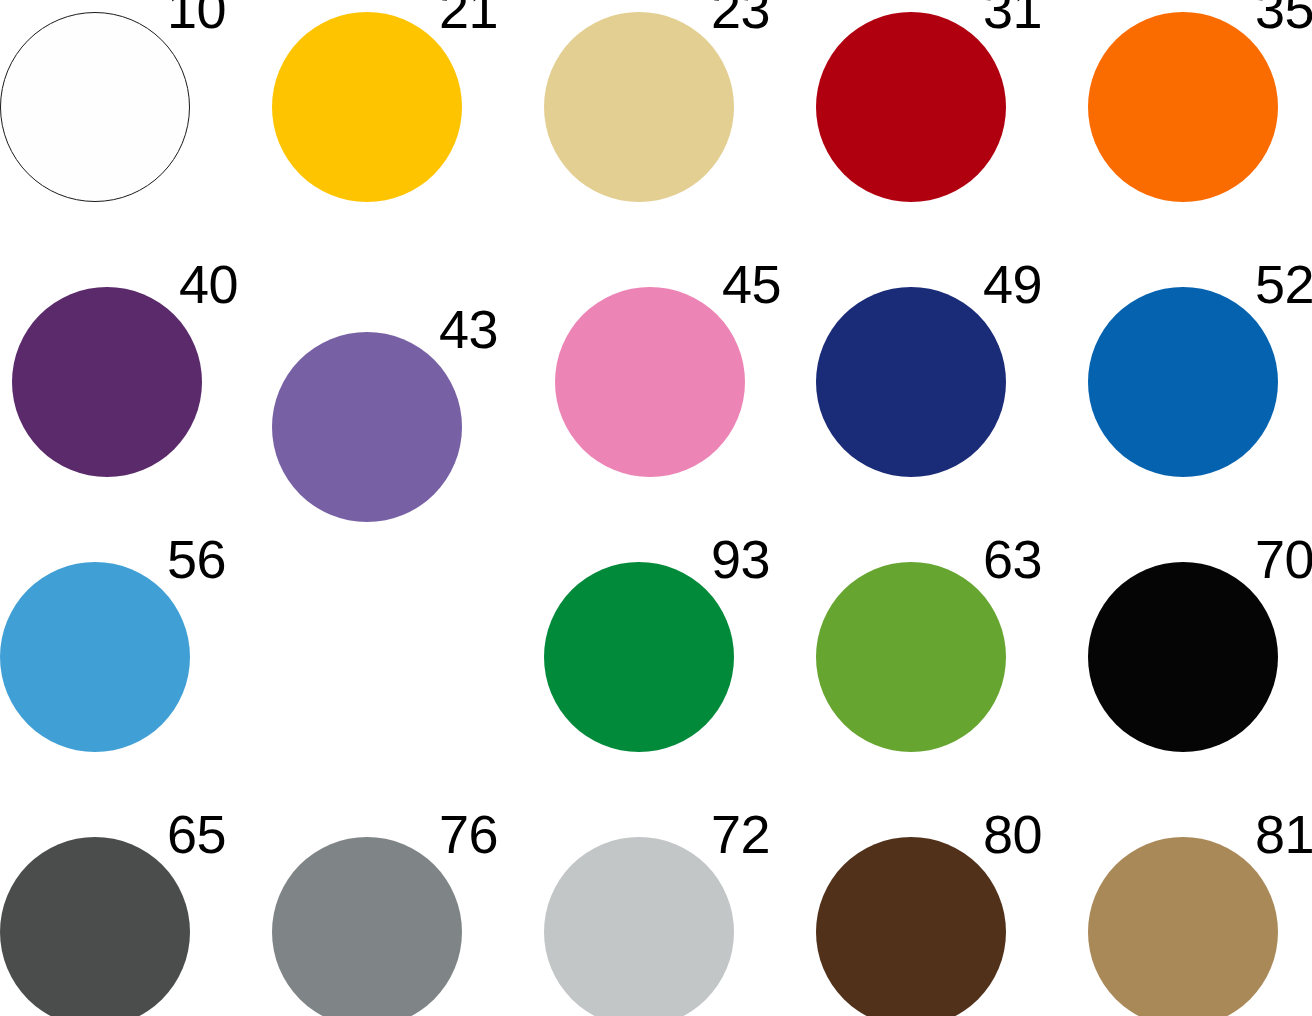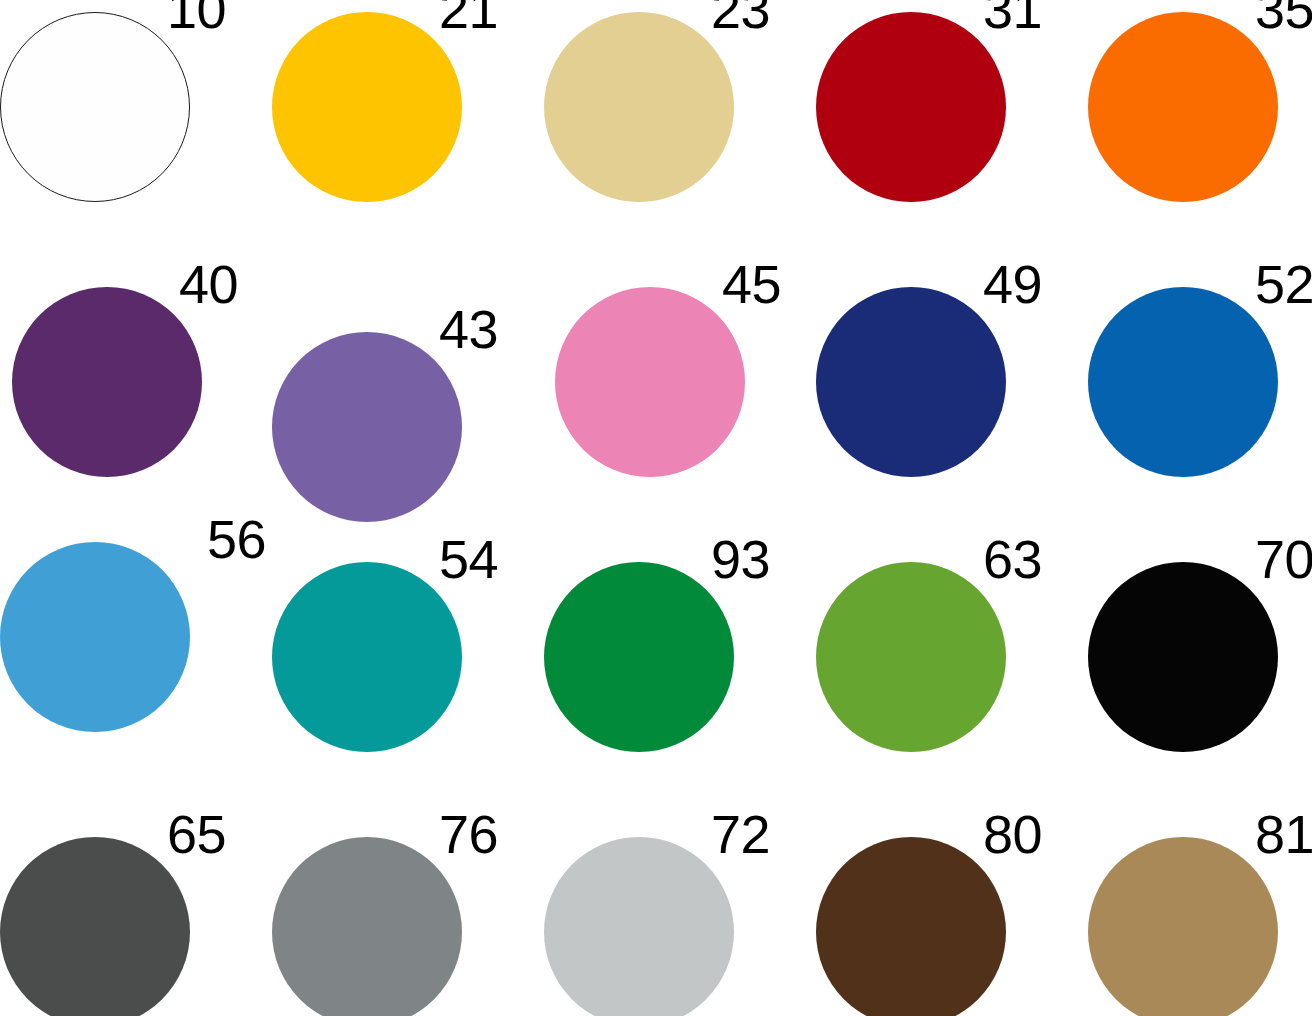--- a/index.html
+++ b/index.html
@@ -90,27 +90,23 @@
       <div class="swatch-label">45</div>
     </div>
     <div class="swatch-cell" style="left: 816px; top: 257px;">
       <div class="swatch-disc" style="background: rgb(26, 43, 119);"></div>
       <div class="swatch-label">49</div>
     </div>
     <div class="swatch-cell" style="left: 1088px; top: 257px;">
       <div class="swatch-disc" style="background: rgb(5, 98, 175);"></div>
       <div class="swatch-label">52</div>
     </div>
-    <div class="swatch-cell" style="left: 0px; top: 512px; padding-left: 40px;">
+    <div class="swatch-cell" style="left: 0px; top: 532px;">
       <div class="swatch-disc" style="background: rgb(64, 160, 214);"></div>
       <div class="swatch-label">56</div>
-    </div>
-    <div class="swatch-cell" style="left: 272px; top: 532px;">
-      <div class="swatch-disc" style="background: rgb(3, 154, 153);"></div>
-      <div class="swatch-label">54</div>
     </div>
     <div class="swatch-cell" style="left: 544px; top: 532px;">
       <div class="swatch-disc" style="background: rgb(2, 138, 59);"></div>
       <div class="swatch-label">93</div>
     </div>
     <div class="swatch-cell" style="left: 816px; top: 532px;">
       <div class="swatch-disc" style="background: rgb(103, 165, 49);"></div>
       <div class="swatch-label">63</div>
     </div>
     <div class="swatch-cell" style="left: 1088px; top: 532px;">

